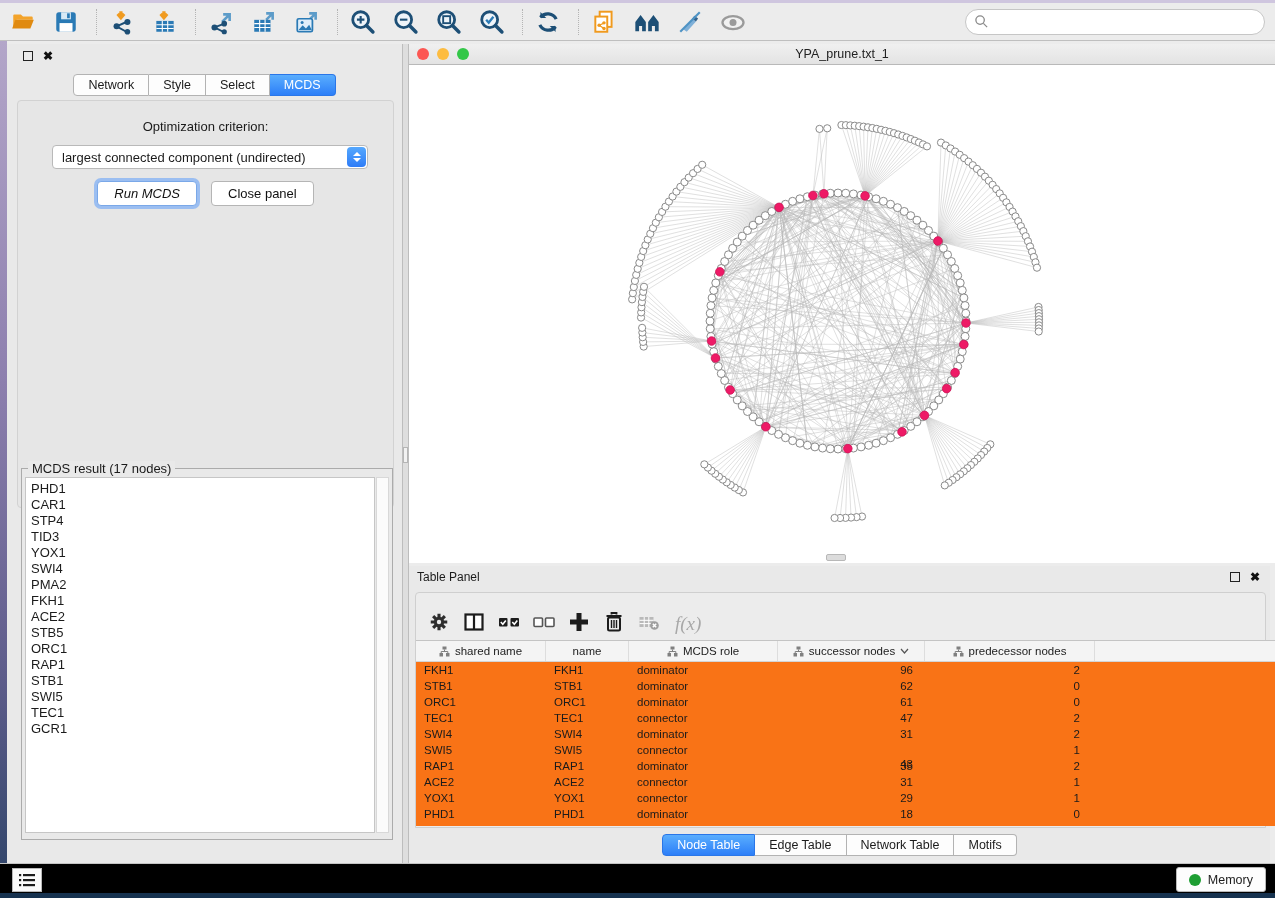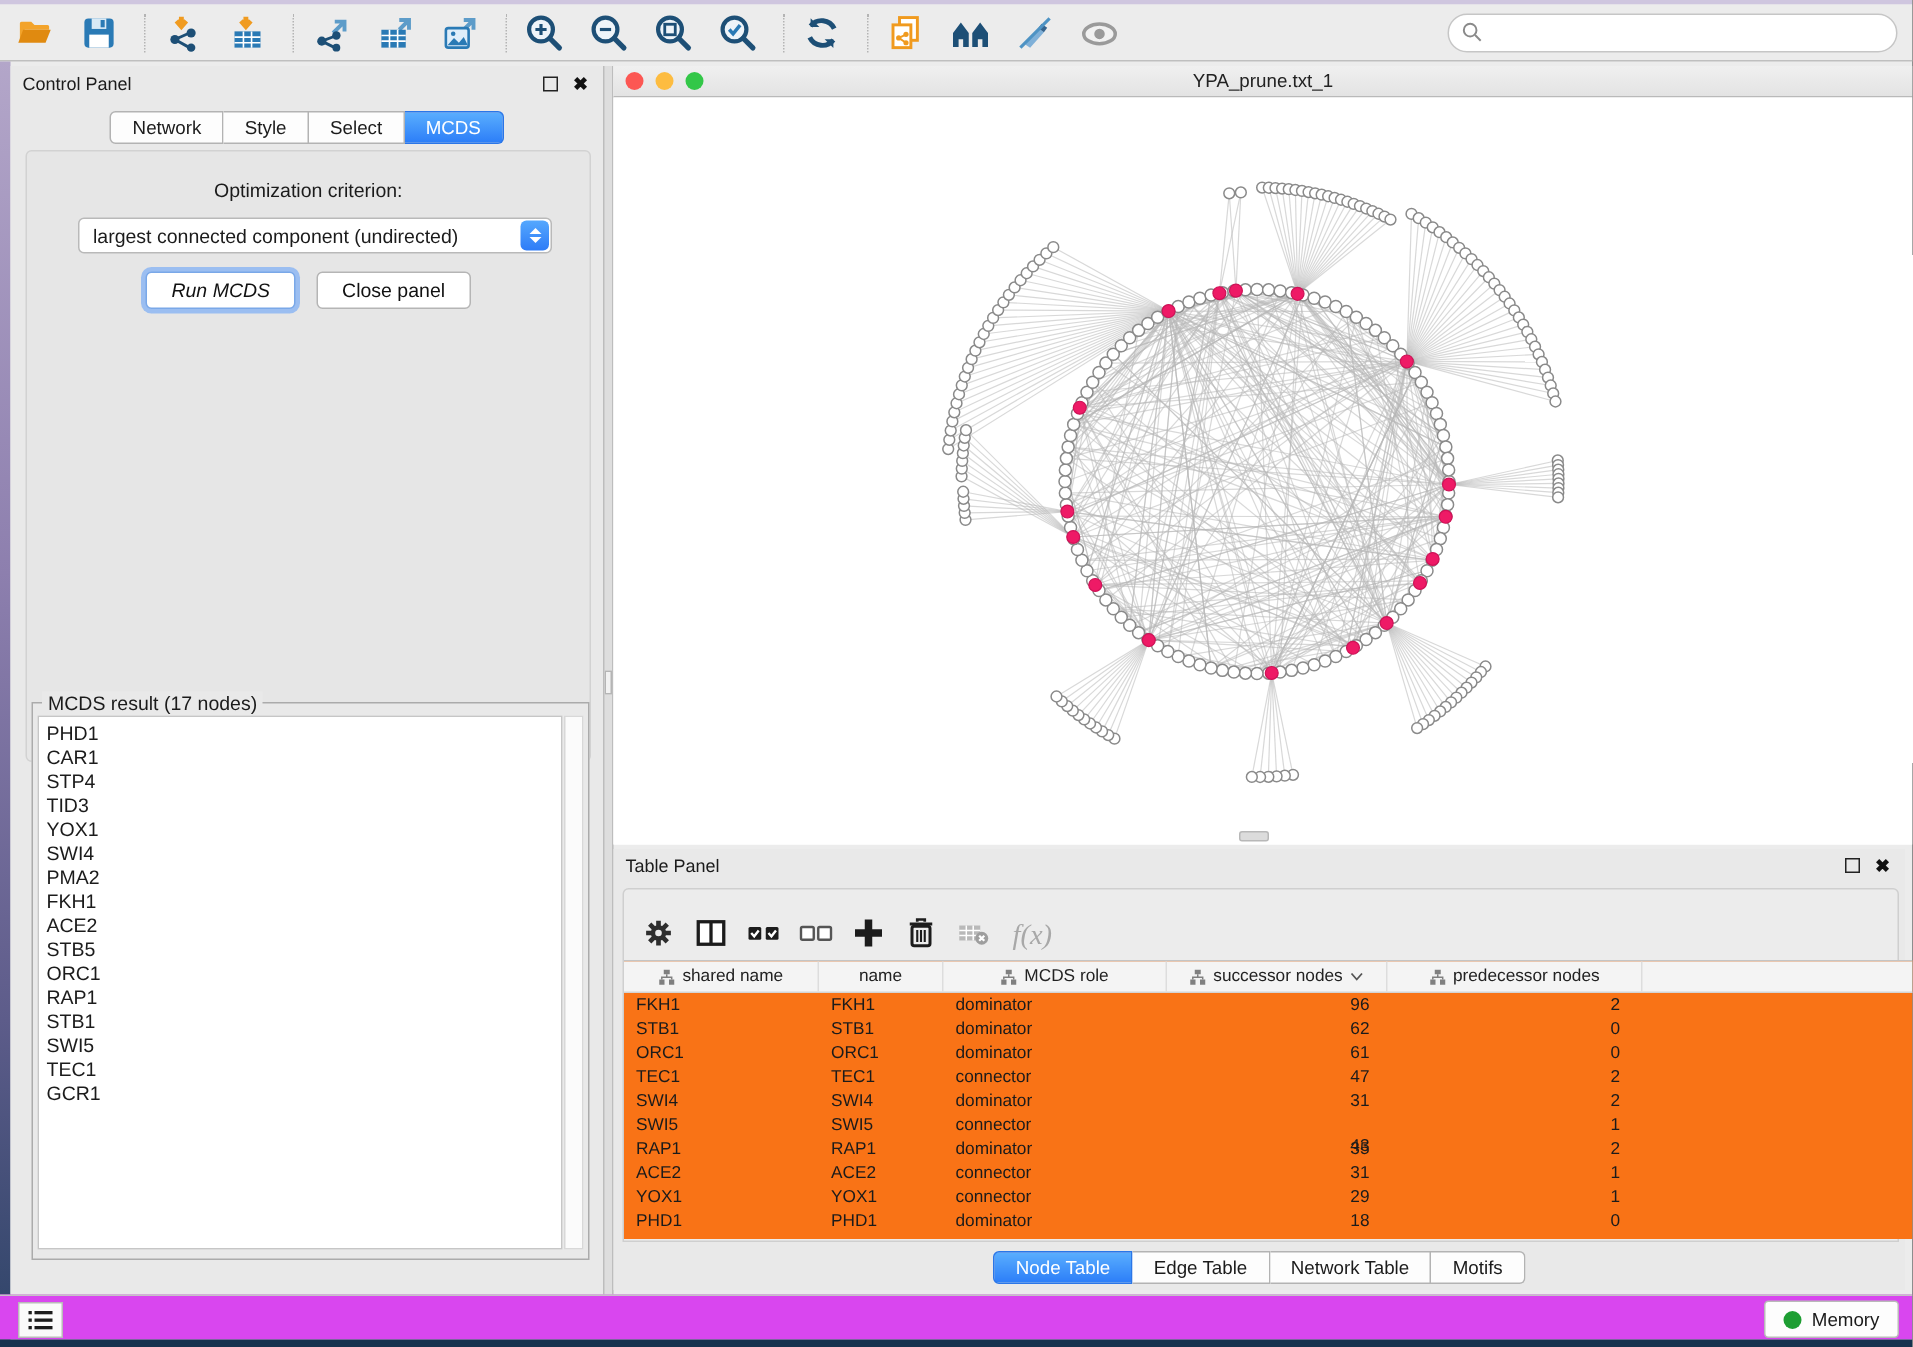--- a/index.html
+++ b/index.html
@@ -83,21 +83,21 @@
   .tbody{position:relative;height:165px;overflow:hidden;}
   .tr{display:flex;height:16px;align-items:center;}
   .td{font-size:11.5px;box-sizing:border-box;flex:0 0 auto;white-space:nowrap;overflow:hidden;}
   .td.c0,.td.c1,.td.c2{padding-left:8px;text-align:left;}
   .td.c3{text-align:right;padding-right:12px;}
   .td.c4{text-align:right;padding-right:15px;}
   .tscroll{position:absolute;right:2px;top:21px;width:14px;height:163px;background:#fdfdfd;border-left:1px solid #e0e0e0;}
   .tthumb{position:absolute;left:2px;top:2px;width:9px;height:92px;background:#c9c9c9;border-radius:5px;}
   .tp-tabs{position:absolute;left:0;bottom:4px;width:100%;display:flex;justify-content:center;}
   
-  .status-bar{position:absolute;left:0;top:863px;width:1275px;height:30px;background:#d946ef;border-top:1px solid #c4c4c4;box-sizing:border-box;}
+  .status-bar{position:absolute;left:0;top:863px;width:1275px;height:30px;background:#000000;border-top:1px solid #c4c4c4;box-sizing:border-box;}
   .list-btn{position:absolute;left:12px;top:4px;width:28px;height:22px;background:#fafafa;border:1px solid #b9b9b9;
       display:flex;align-items:center;justify-content:center;}
   .mem-btn{position:absolute;right:9px;top:3px;height:23px;background:#fdfdfd;border:1px solid #b9b9b9;border-radius:3px;
       display:flex;align-items:center;padding:0 12px;font-size:12.5px;gap:7px;}
   .mem-dot{width:12px;height:12px;border-radius:50%;}
 </style>
 </head>
 <body>
 
 <div class="app">
@@ -235,21 +235,20 @@
           <path d="M10 10l4 4" stroke="#8a8a8a" stroke-width="1.4"></path>
         </svg>
       <input placeholder="" style="">
     </div>
   </div>
 
   <div class="strip-left"></div>
 
   <div class="control-panel">
     <div class="panel-titlebar">
-      <span class="ttl">Control Panel</span>
       <span class="wbtn">
           <span class="float-glyph"></span>
         </span>
       <span class="wbtn">
           <span class="close-glyph">✖</span>
         </span>
     </div>
     <div class="ctabs">
       <div class="seg">
         <button class="sbtn">Network</button>

